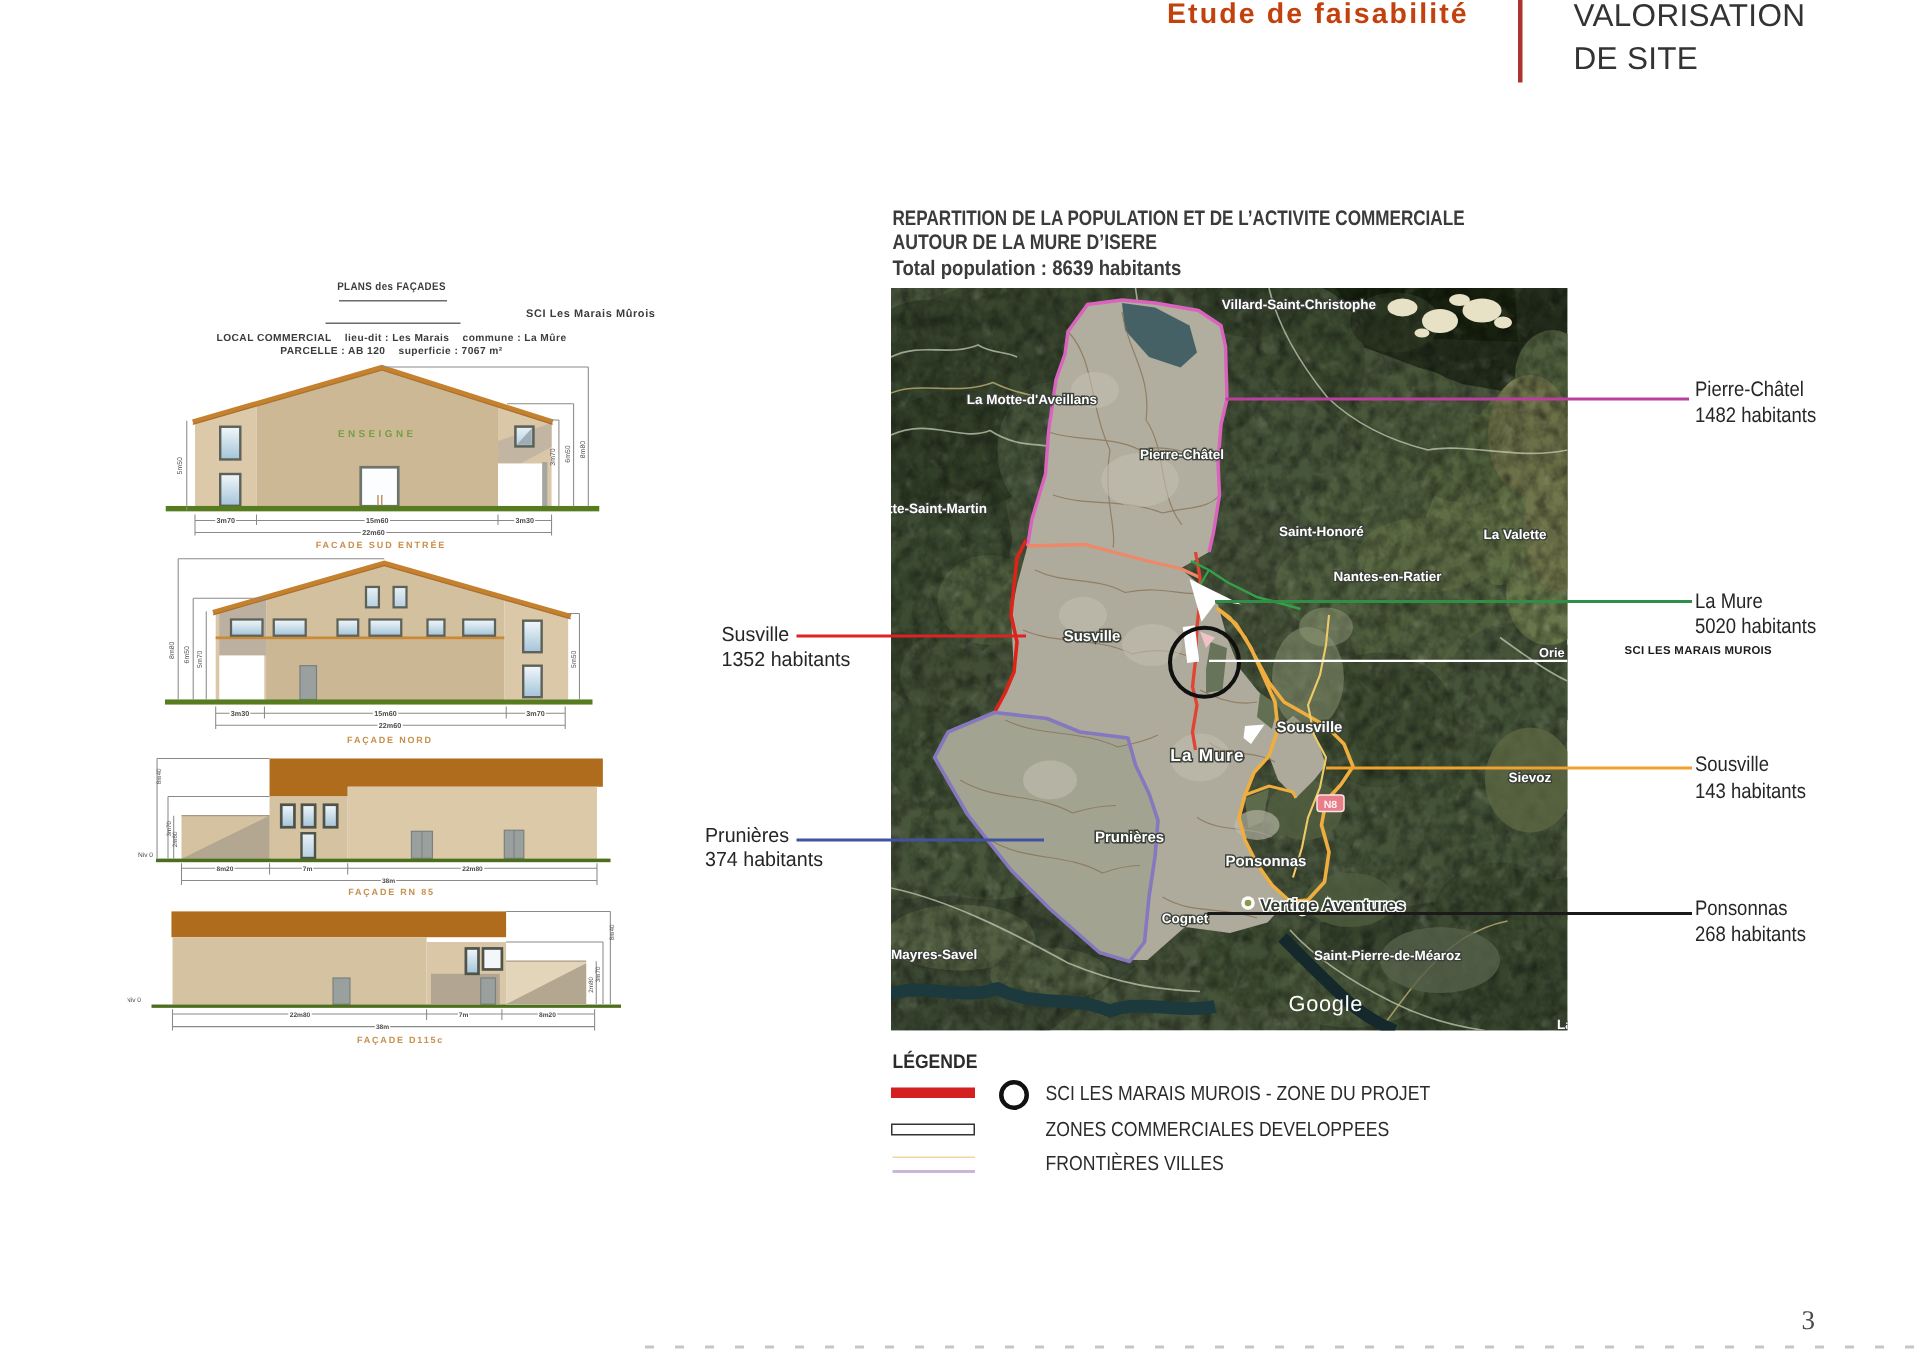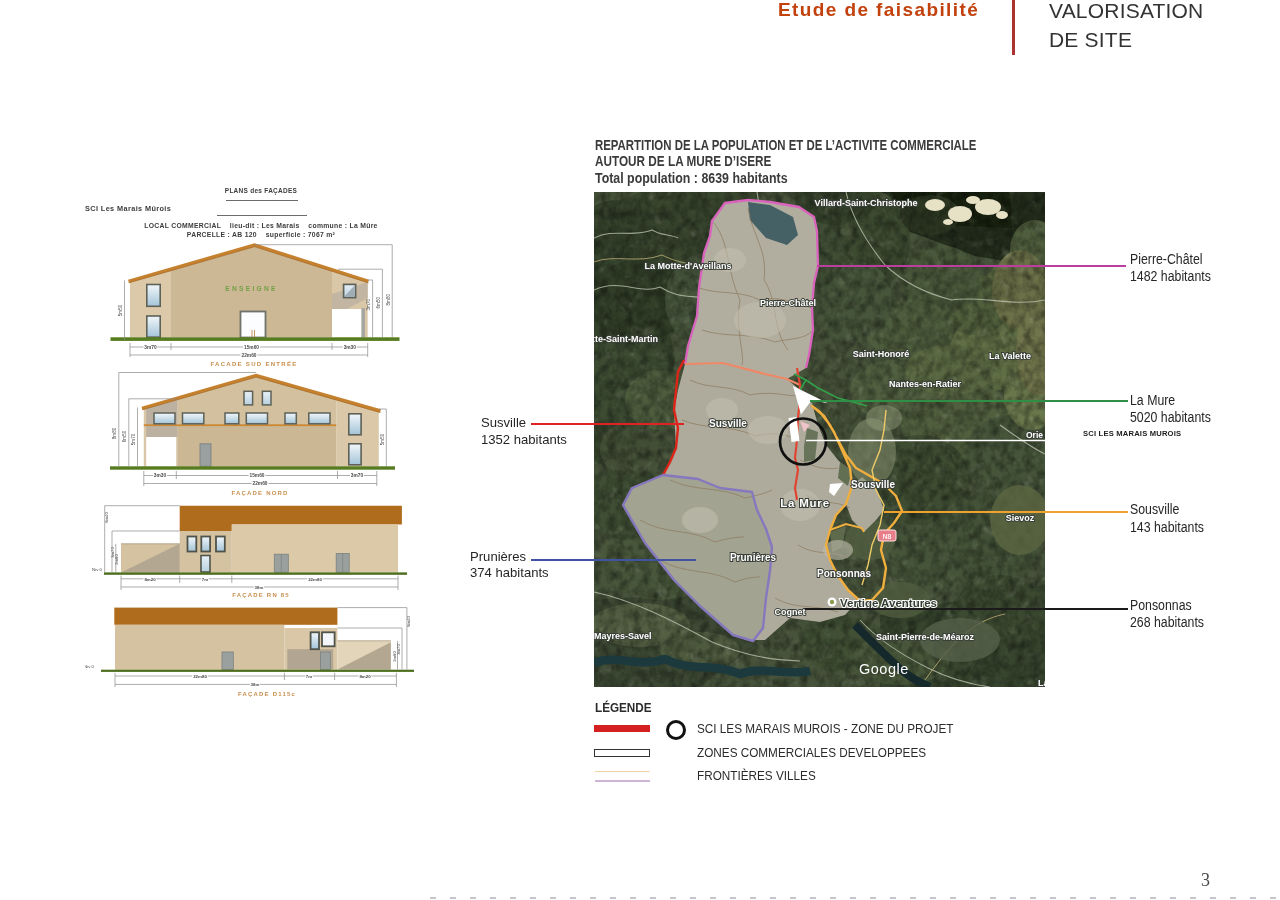--- a/index.html
+++ b/index.html
@@ -10,21 +10,21 @@
 <div class="abs" style="left:778px;top:-1px;font-size:19px;font-weight:bold;color:#c2410c;letter-spacing:1.4px;">Etude de faisabilité</div>
 
 <div class="abs" style="left:1012px;top:0px;width:2.6px;height:55px;background:#ab3430;"></div>
 
 <div class="abs" style="left:1049px;top:-4.5px;font-size:21px;font-weight:400;color:#333;line-height:29.5px;letter-spacing:0.2px;">VALORISATION<br>DE SITE</div>
 
 <div class="abs" style="left:85px;top:187px;width:352px;text-align:center;font-size:7.4px;font-weight:bold;color:#3c3c3c;letter-spacing:0.3px;line-height:1.1;transform:scaleX(0.88);transform-origin:50% 0;">PLANS des FAÇADES</div>
 
 <div class="abs" style="left:226px;top:199.5px;width:72px;height:1px;background:#6b6b6b;"></div>
 
-<div class="abs" style="left:85px;top:205px;width:352px;text-align:left;font-size:7.3px;font-weight:bold;color:#3c3c3c;letter-spacing:0.4px;line-height:1.1;">SCI Les Marais Mûrois</div>
+<div class="abs" style="left:85px;top:205px;width:352px;text-align:right;font-size:7.3px;font-weight:bold;color:#3c3c3c;letter-spacing:0.4px;line-height:1.1;">SCI Les Marais Mûrois</div>
 
 <div class="abs" style="left:217px;top:214.5px;width:90px;height:1px;background:#6b6b6b;"></div>
 
 <div class="abs" style="left:85px;top:222px;width:352px;text-align:center;font-size:6.8px;font-weight:bold;color:#3c3c3c;letter-spacing:0.3px;line-height:1.2;">LOCAL COMMERCIAL&nbsp;&nbsp;&nbsp;&nbsp;lieu-dit : Les Marais&nbsp;&nbsp;&nbsp;&nbsp;commune : La Mûre</div>
 
 <div class="abs" style="left:85px;top:231px;width:352px;text-align:center;font-size:6.8px;font-weight:bold;color:#3c3c3c;letter-spacing:0.3px;line-height:1.2;">PARCELLE : AB 120&nbsp;&nbsp;&nbsp;&nbsp;superficie : 7067 m²</div>
 
 <svg class="abs" style="left:85px;top:180px;" width="345" height="530" viewBox="0 0 345 530">
 <g transform="translate(-85,-180)">
 <defs>

